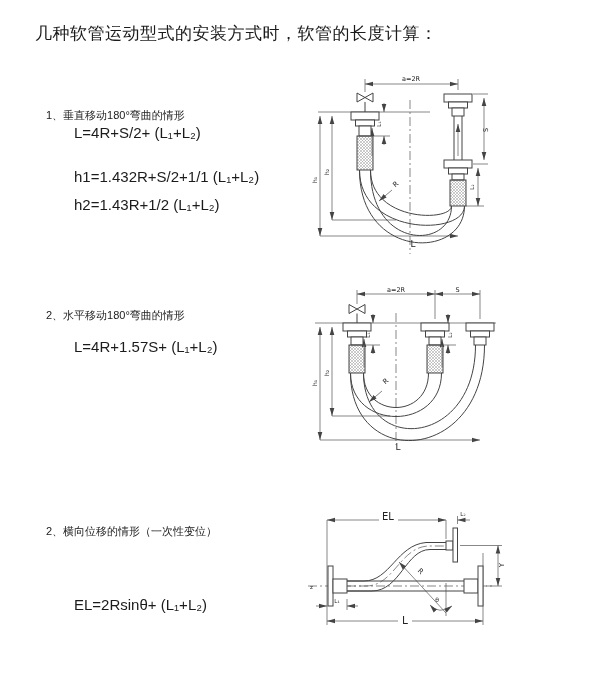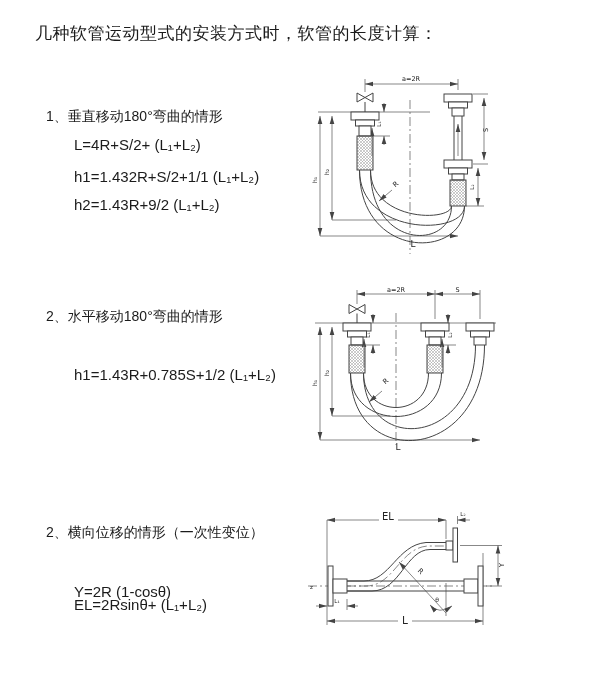--- a/index.html
+++ b/index.html
@@ -1,40 +1,39 @@
 <!DOCTYPE html>
 <html><head>
 <meta charset="utf-8">
 <style>
   html,body{margin:0;padding:0;background:#fff;}
   .page{position:relative;width:600px;height:675px;background:#ffffff;overflow:hidden;
         font-family:"Liberation Sans","DejaVu Sans",sans-serif;color:#1b1b1b;}
   .title{position:absolute;left:35px;top:22px;font-size:17px;letter-spacing:.5px;}
-  .sec-heading{position:absolute;left:46px;font-size:14px;white-space:nowrap;}
+  .sec-heading{position:absolute;left:46px;font-size:11px;white-space:nowrap;}
   .formula{position:absolute;left:74px;font-size:15px;white-space:nowrap;}
   .diag{position:absolute;}
   .dt{fill:#222;font-family:"DejaVu Sans","Liberation Sans",sans-serif;}
 </style>
 </head>
 <body>
 
 <div class="page">
 
   <div class="title">几种软管运动型式的安装方式时，软管的长度计算：</div>
 
   <div class="sec-heading" style="top:108px">1、垂直移动180°弯曲的情形</div>
-  <div class="formula" style="top:136px">L=4R+S/2+ (L₁+L₂)</div>
+  <div class="formula" style="top:124px">L=4R+S/2+ (L₁+L₂)</div>
   <div class="formula" style="top:168px">h1=1.432R+S/2+1/1 (L₁+L₂)</div>
-  <div class="formula" style="top:196px">h2=1.43R+9/2 (L₁+L₂)</div>
+  <div class="formula" style="top:196px">h2=1.43R+1/2 (L₁+L₂)</div>
 
   <div class="sec-heading" style="top:308px">2、水平移动180°弯曲的情形</div>
-  <div class="formula" style="top:366px">h1=1.43R+0.785S+1/2 (L₁+L₂)</div>
+  <div class="formula" style="top:338px">L=4R+1.57S+ (L₁+L₂)</div>
 
   <div class="sec-heading" style="top:524px">2、横向位移的情形（一次性变位）</div>
-  <div class="formula" style="top:583px">Y=2R (1-cosθ)</div>
   <div class="formula" style="top:596px">EL=2Rsinθ+ (L₁+L₂)</div>
 
   <svg class="diag" style="left:310px;top:70px" width="290" height="192" viewBox="0 0 290 192">
     <defs>
       <pattern id="xh1" width="3" height="3" patternUnits="userSpaceOnUse">
         <path d="M0,3 L3,0 M0,0 L3,3" stroke="#999" stroke-width="0.5"></path>
       </pattern>
       <marker id="mE1" markerUnits="userSpaceOnUse" markerWidth="9" markerHeight="8" refX="8" refY="4" orient="auto">
         <path d="M0,1.7 L8,4 L0,6.3 Z" fill="#444"></path>
       </marker>

